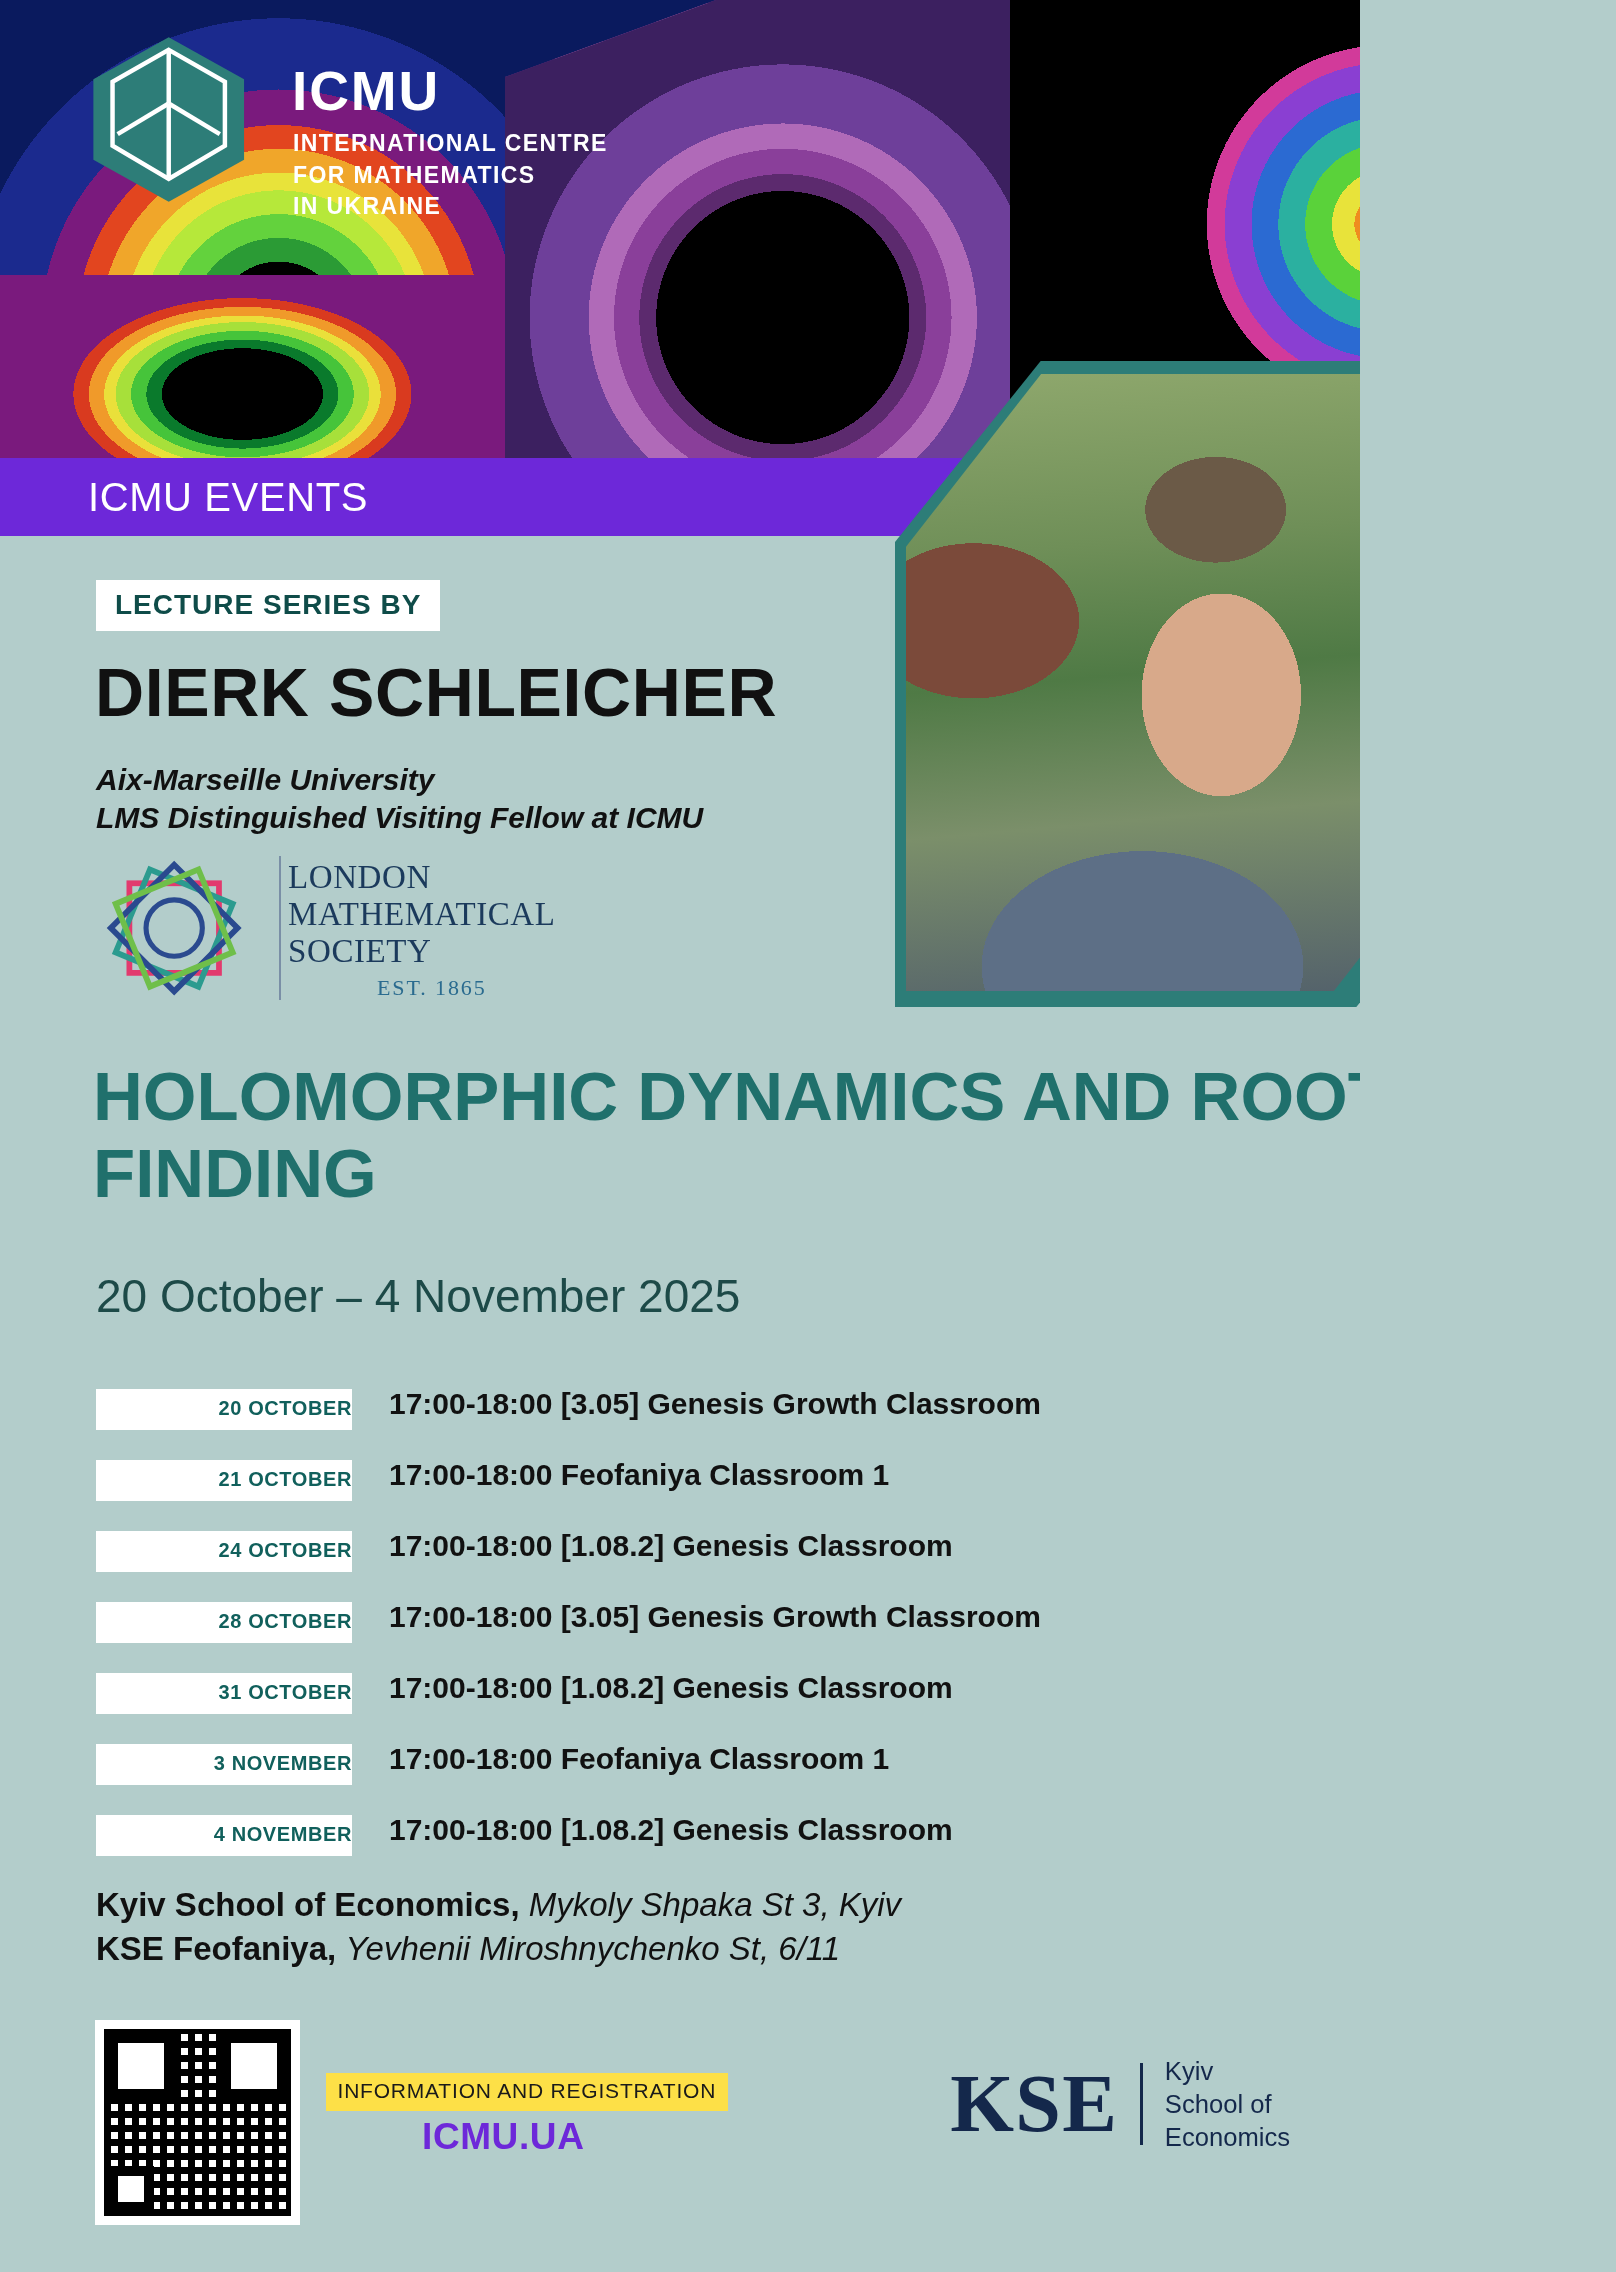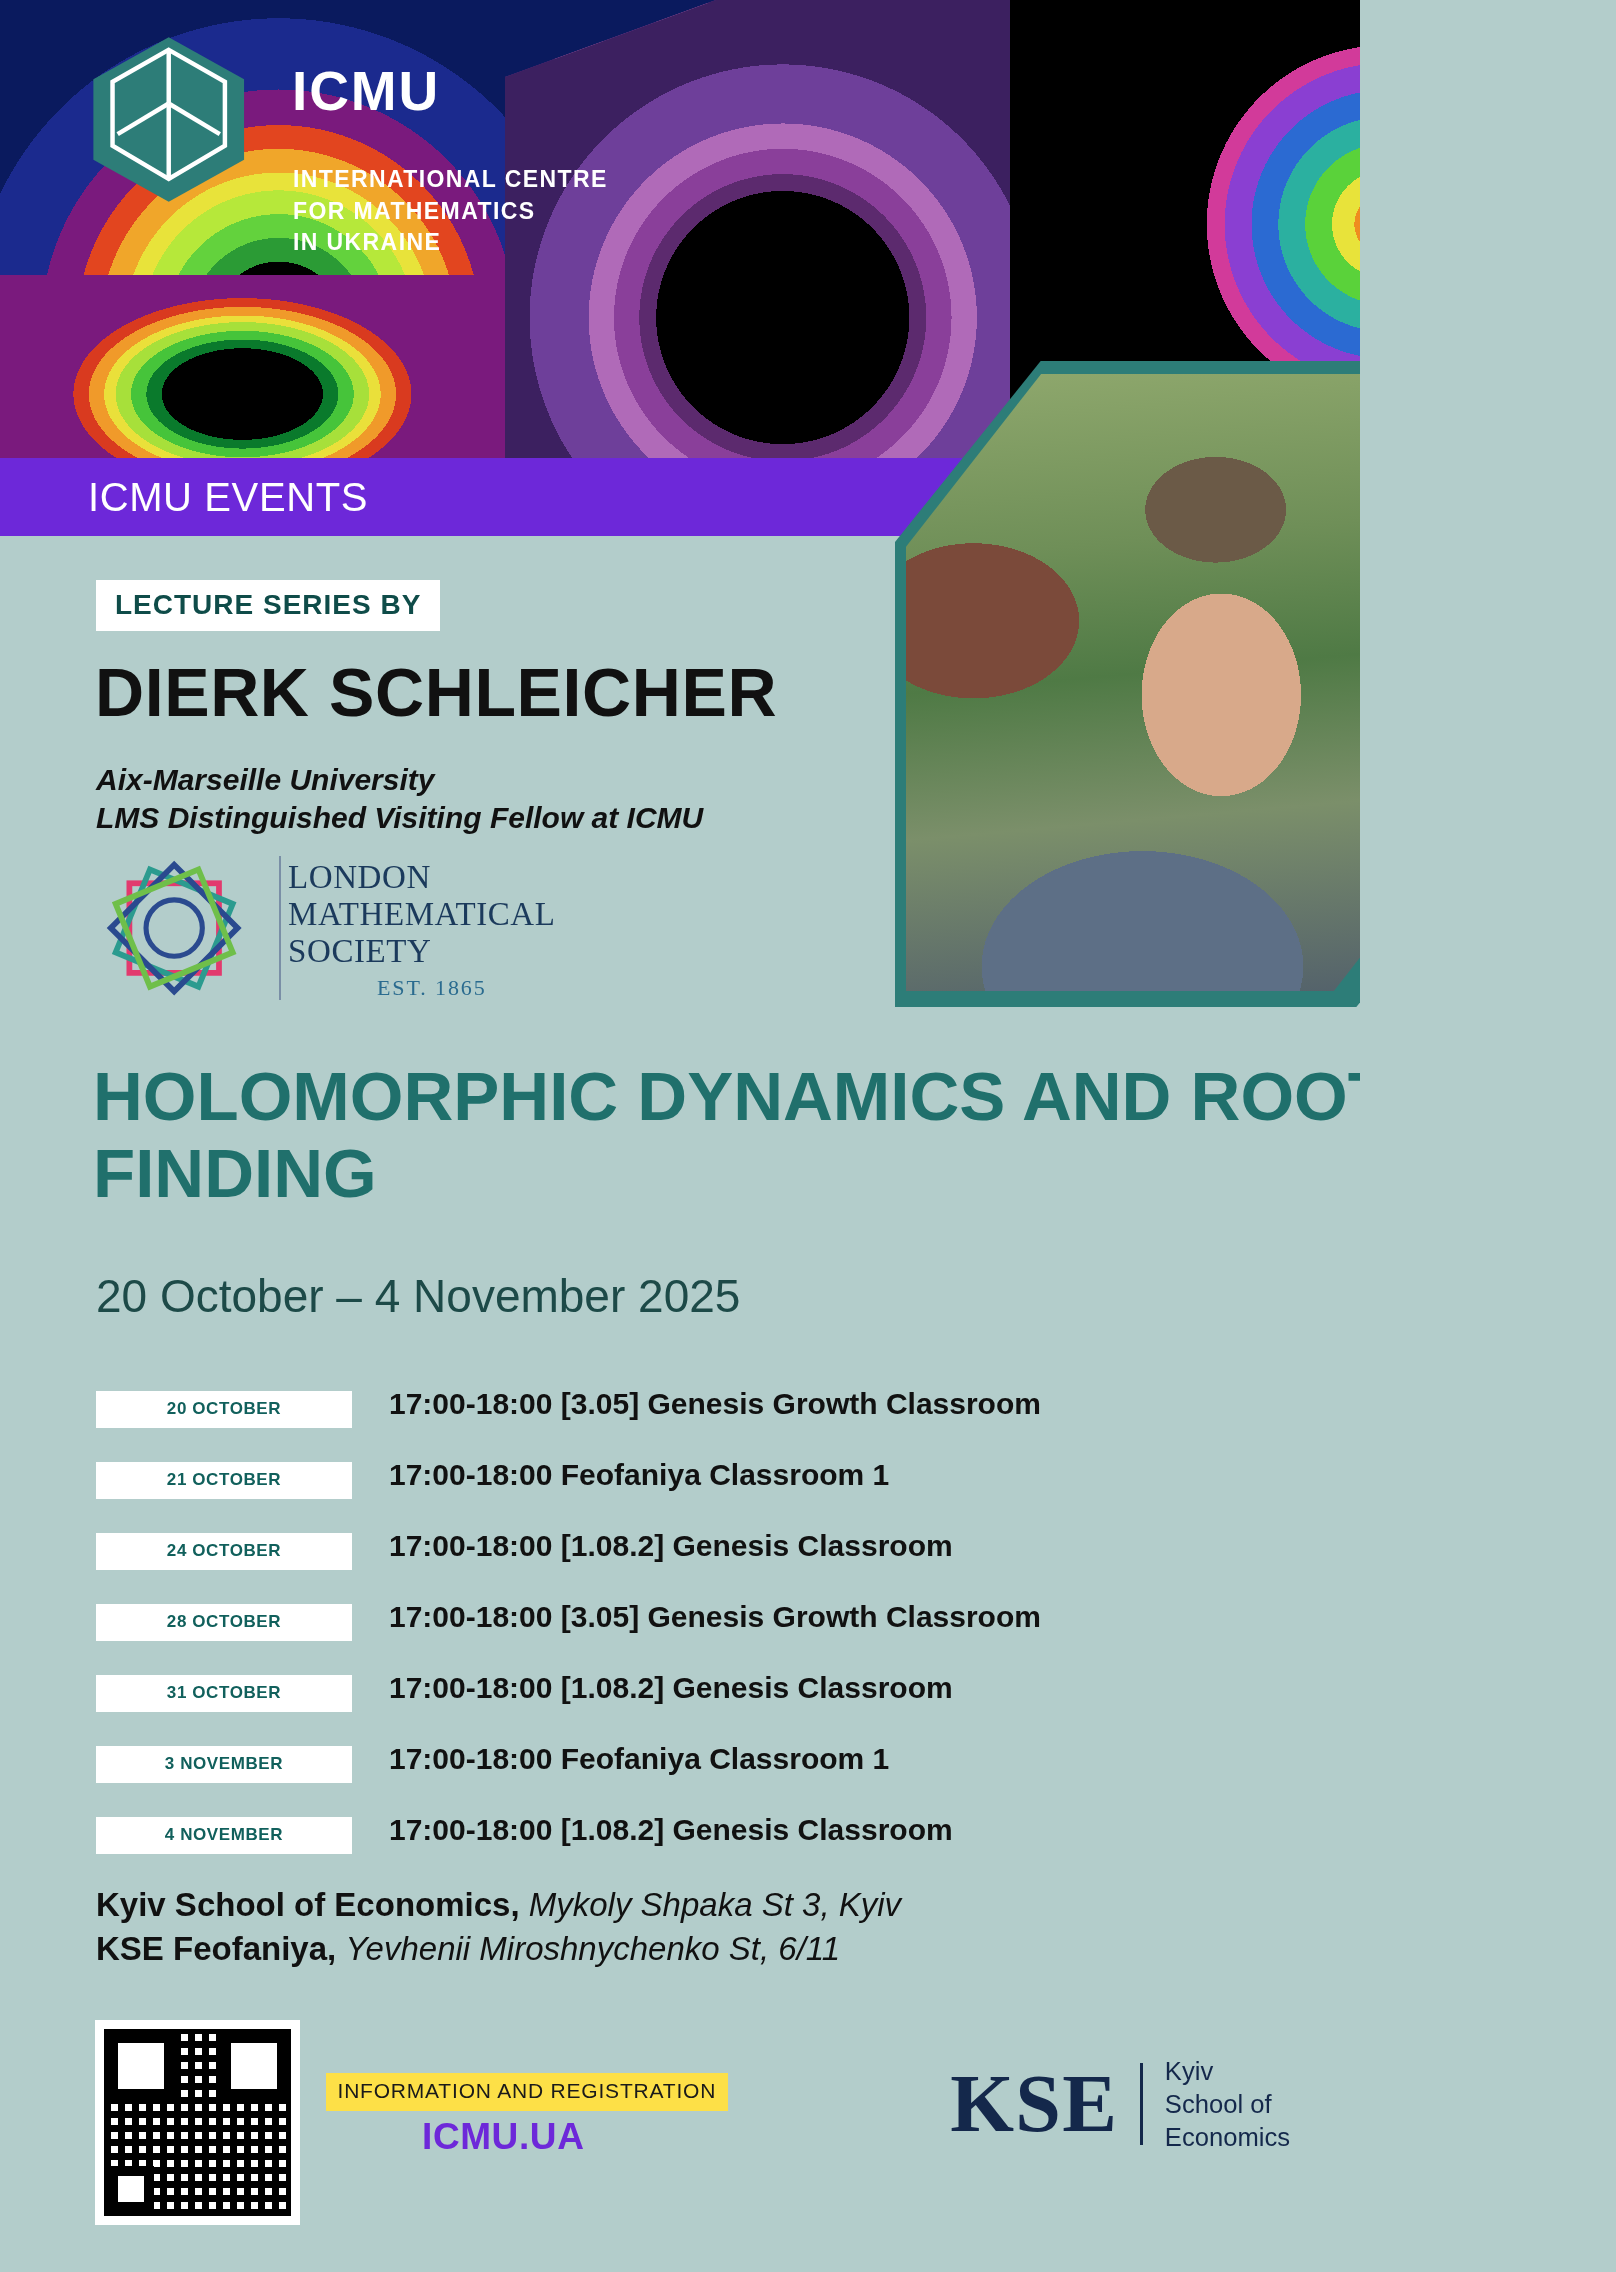--- a/index.html
+++ b/index.html
@@ -190,24 +190,24 @@
   }
   .sched-row {
     display: flex;
     align-items: center;
     height: 71px;
   }
   .sched-date {
     width: 256px;
     background: #ffffff;
     color: #11605c;
-    font-size: 17px;
+    font-size: 20px;
     font-weight: bold;
     letter-spacing: 0.6px;
-    text-align: center;
+    text-align: right;
     padding: 8.3px 0 9.6px 0;
     margin-top: 12px;
   }
   .sched-desc {
     margin-left: 37px;
     color: #111111;
     font-size: 30px;
     font-weight: bold;
     text-align: right;
   }
@@ -309,21 +309,20 @@
     letter-spacing: 1.9px;
   }
   .icmu-sub {
     position: absolute;
     left: 206px; top: 95px;
     color: #ffffff;
     font-size: 23px;
     font-weight: bold;
     letter-spacing: 1.4px;
     line-height: 1.38;
-    margin-top: 36px;
   }
 </style>
 </head>
 <body>
 
 <div class="poster">
 
   <div class="top-band">
     <div class="frac-a"></div>
     <div class="frac-a2"></div>

